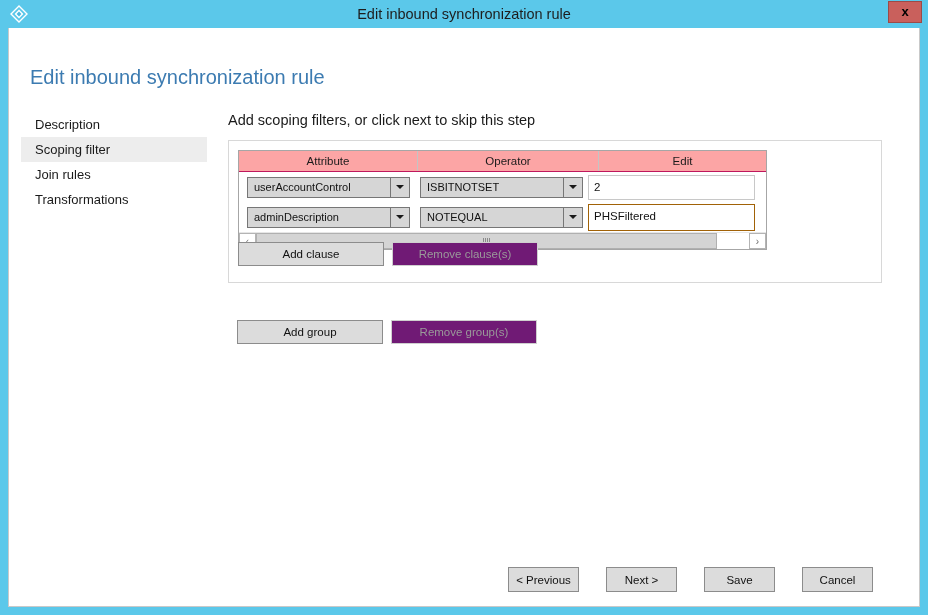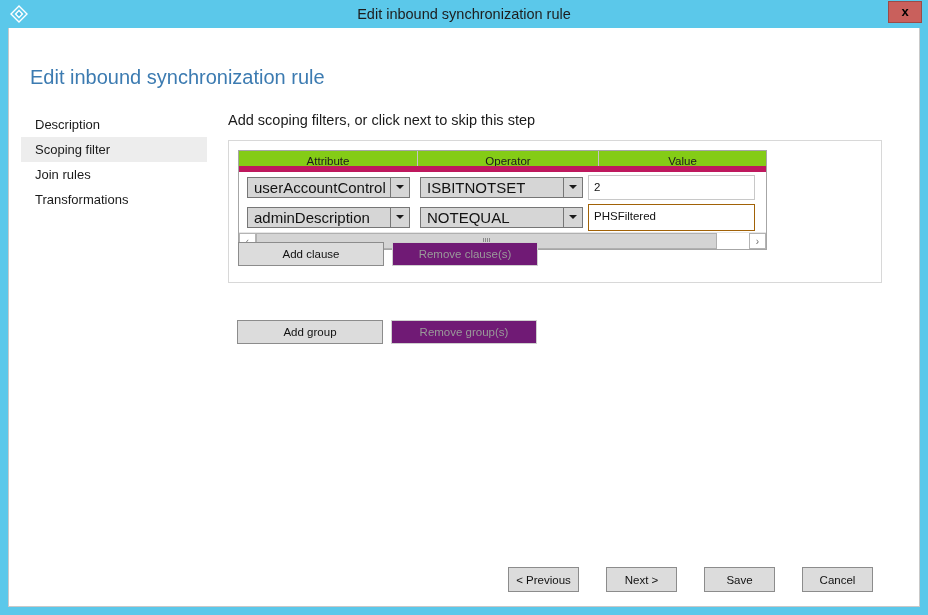--- a/index.html
+++ b/index.html
@@ -116,22 +116,22 @@
     position: absolute;
     left: 9px; top: 9px;
     width: 529px;
     border: 1px solid #a6a6a6;
     background: #ffffff;
   }
 
   .grid-header {
     display: flex;
     height: 21px;
-    border-bottom: 6px solid #be185d;
-    background: #84cc16;
+    border-bottom: 1px solid #be185d;
+    background: #fca5a5;
   }
   .grid-header > div {
     font-size: 11.5px;
     color: #1a1a1a;
     line-height: 20px;
     text-align: center;
     border-right: 1px solid #c4c4c4;
     font-family: "Liberation Sans", sans-serif;
     overflow: hidden;
     white-space: nowrap;
@@ -151,21 +151,21 @@
     position: relative;
     width: 163px; height: 21px;
     background: #d6d6d6;
     border: 1px solid #767676;
     display: flex;
     align-items: center;
     cursor: pointer;
   }
   .combo .combo-text {
     padding-left: 6px;
-    font-size: 15px;
+    font-size: 11px;
     color: #121212;
     line-height: 19px;
     white-space: nowrap;
     overflow: hidden;
     font-family: "Liberation Sans", sans-serif;
   }
   .combo .combo-arrow {
     position: absolute;
     right: 0; top: 0;
     width: 19px; height: 19px;
@@ -328,21 +328,21 @@
 
     <div id="content-heading">Add scoping filters, or click next to skip this step</div>
 
     <div id="filter-panel">
 
       <div id="clause-grid">
 
         <div class="grid-header">
           <div class="col-attribute">Attribute</div>
           <div class="col-operator">Operator</div>
-          <div class="col-value">Value</div>
+          <div class="col-value">Edit</div>
         </div>
 
         <div class="grid-row">
           <div class="combo">
             <span class="combo-text">userAccountControl</span>
             <span class="combo-arrow">
                 <span class="tri"></span>
               </span>
           </div>
           <div class="combo-gap"></div>

